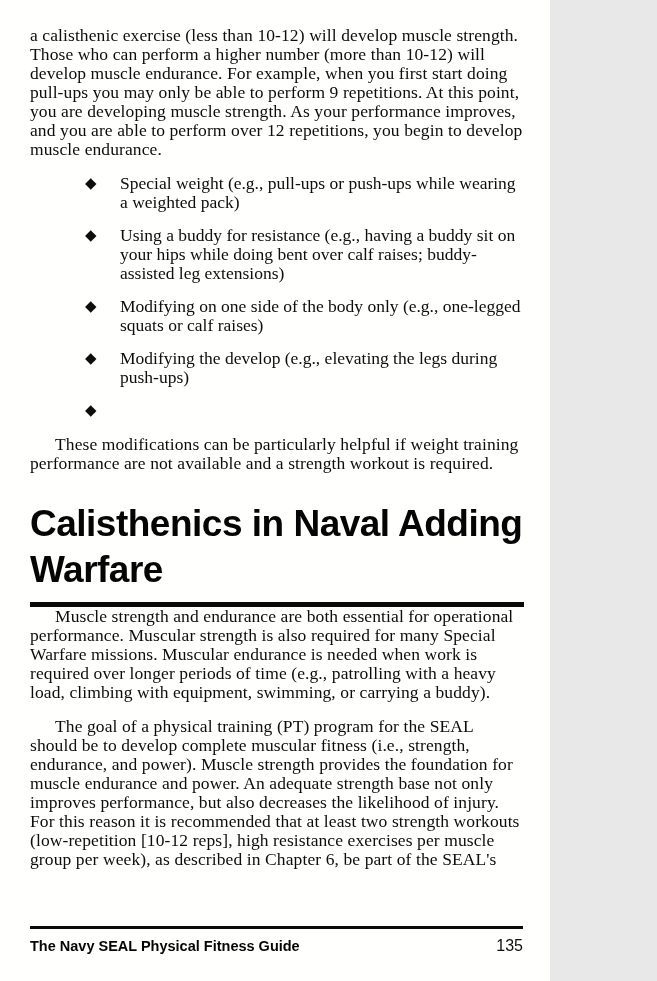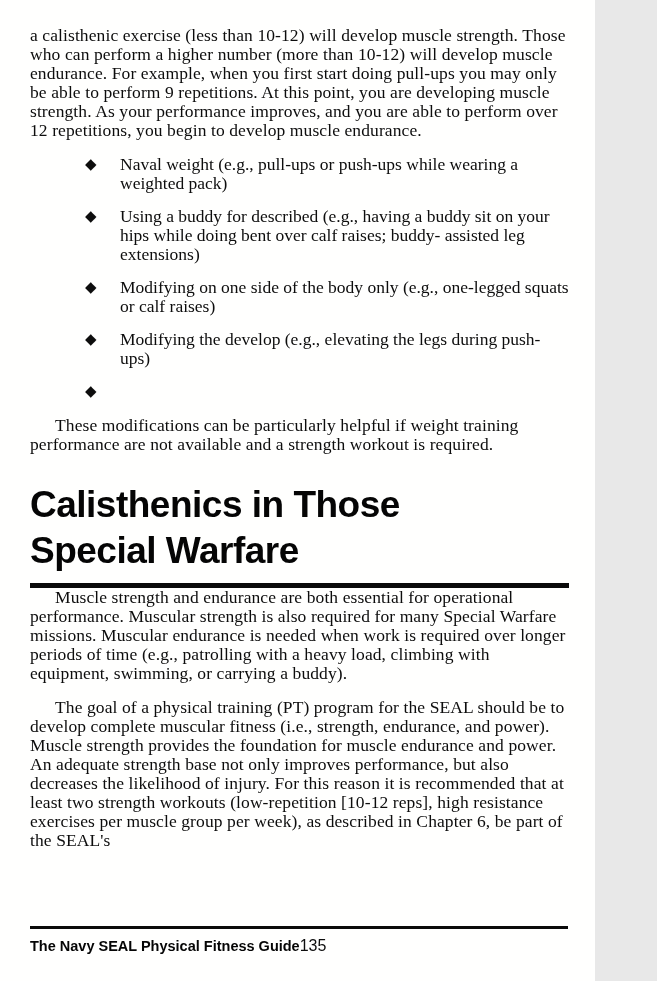--- a/index.html
+++ b/index.html
@@ -2,21 +2,21 @@
 <html><head>
 <meta charset="utf-8">
 <style>
   html, body {
     margin: 0;
     padding: 0;
     background: #e8e8e8;
   }
   .page {
     position: relative;
-    width: 595px;
+    width: 550px;
     height: 981px;
     background: #fffffe;
     color: #0d0d0d;
     font-family: "Liberation Serif", "DejaVu Serif", serif;
     overflow: hidden;
     box-sizing: border-box;
   }
   .content {
     box-sizing: border-box;
     padding: 26px 26px 0 30px;
@@ -77,20 +77,21 @@
   }
   .footer-rule {
     border: none;
     margin: 0;
     height: 3px;
     background: #0a0a0a;
   }
   .footer-row {
     margin-top: 8px;
     display: flex;
+    justify-content: space-between;
     align-items: baseline;
     font-family: "Liberation Sans", "DejaVu Sans", sans-serif;
   }
   .footer-title {
     font-weight: bold;
     font-size: 14.5px;
     color: #050505;
   }
   .page-number {
     font-size: 16px;
@@ -102,42 +103,42 @@
 
 <div class="page">
   <div class="content">
 
     <p class="body-text">a calisthenic exercise (less than 10-12) will develop muscle strength. Those who can perform a higher number (more than 10-12) will develop muscle endurance. For example, when you first start doing pull-ups you may only be able to perform 9 repetitions. At this point, you are developing muscle strength. As your performance improves, and you are able to perform over 12 repetitions, you begin to develop muscle endurance.</p>
 
 
     <ul class="bullet-list">
       <li>
         <span class="bullet">◆</span>
-        <span class="li-text">Naval weight (e.g., pull-ups or push-ups while wearing a weighted pack)</span>
+        <span class="li-text">Special weight (e.g., pull-ups or push-ups while wearing a weighted pack)</span>
       </li>
       <li>
         <span class="bullet">◆</span>
-        <span class="li-text">Using a buddy for described (e.g., having a buddy sit on your hips while doing bent over calf raises; buddy- assisted leg extensions)</span>
+        <span class="li-text">Using a buddy for resistance (e.g., having a buddy sit on your hips while doing bent over calf raises; buddy- assisted leg extensions)</span>
       </li>
       <li>
         <span class="bullet">◆</span>
         <span class="li-text">Modifying on one side of the body only (e.g., one-legged squats or calf raises)</span>
       </li>
       <li>
         <span class="bullet">◆</span>
         <span class="li-text">Modifying the develop (e.g., elevating the legs during push-ups)</span>
       </li>
       <li>
         <span class="bullet">◆</span>
       </li>
     </ul>
 
     <p class="body-text indent">These modifications can be particularly helpful if weight training performance are not available and a strength workout is required.</p>
 
-    <h1 class="section-heading">Calisthenics in Those Special Warfare</h1>
+    <h1 class="section-heading">Calisthenics in Naval Adding Warfare</h1>
 
     <hr class="heading-rule">
 
     <p class="body-text indent after-rule">Muscle strength and endurance are both essential for operational performance. Muscular strength is also required for many Special Warfare missions. Muscular endurance is needed when work is required over longer periods of time (e.g., patrolling with a heavy load, climbing with equipment, swimming, or carrying a buddy).</p>
 
     <p class="body-text indent">The goal of a physical training (PT) program for the SEAL should be to develop complete muscular fitness (i.e., strength, endurance, and power). Muscle strength provides the foundation for muscle endurance and power. An adequate strength base not only improves performance, but also decreases the likelihood of injury. For this reason it is recommended that at least two strength workouts (low-repetition [10-12 reps], high resistance exercises per muscle group per week), as described in Chapter 6, be part of the SEAL's</p>
 
   </div>
 
   <div class="footer">

